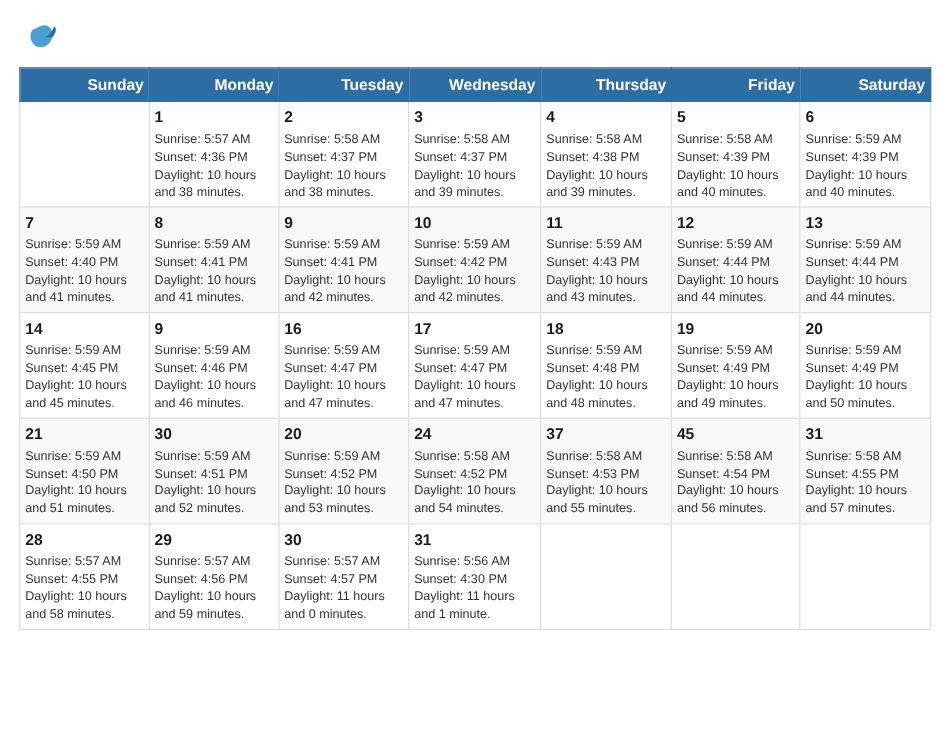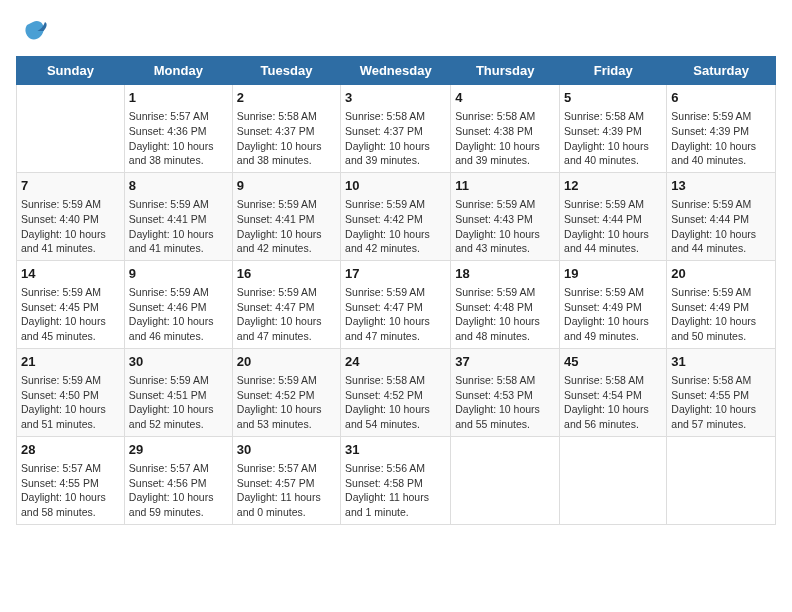--- a/index.html
+++ b/index.html
@@ -50,21 +50,21 @@
       width: 100%;
       border-collapse: collapse;
       font-size: 11px;
     }
     thead tr {
       background-color: #2e6da4;
       color: #fff;
     }
     thead th {
       padding: 6px 4px;
-      text-align: center;
+      text-align: right;
       font-size: 13px;
       font-weight: bold;
       border: 1px solid #2e6da4;
     }
     tbody tr {
       border-bottom: 1px solid #ccc;
     }
     tbody td {
       vertical-align: top;
       padding: 4px 4px;
@@ -346,21 +346,21 @@
         <td>
           <span class="day-num">30</span>
           <div class="day-info" style="white-space: pre-line;">Sunrise: 5:57 AM
 Sunset: 4:57 PM
 Daylight: 11 hours
 and 0 minutes.</div>
         </td>
         <td>
           <span class="day-num">31</span>
           <div class="day-info" style="white-space: pre-line;">Sunrise: 5:56 AM
-Sunset: 4:58 PM
+Sunset: 4:30 PM
 Daylight: 11 hours
 and 1 minute.</div>
         </td>
         <td></td>
         <td></td>
         <td></td>
       </tr>
     </tbody>
 </table>
 

